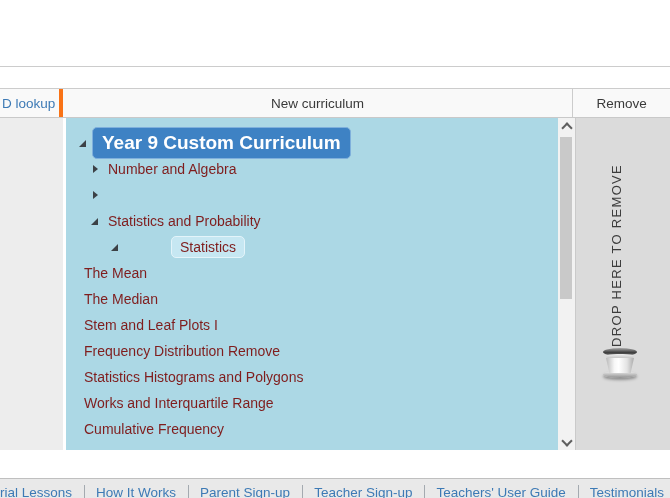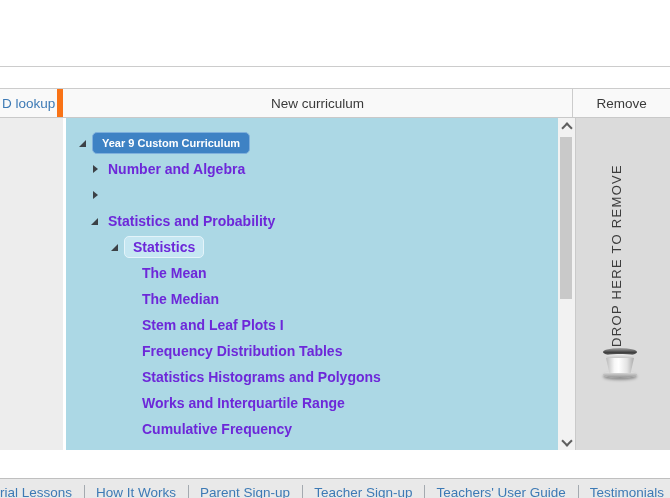--- a/index.html
+++ b/index.html
@@ -8,49 +8,49 @@
 
   
   .topspace{height:66px;}
   .rule{height:0;border-top:1px solid #cccccc;}
   .gap21{height:21px;}
 
   
   .hdr{display:flex;height:28px;border-top:1px solid #cccccc;border-bottom:1px solid #c9c9c9;
        background:#f9f9f9;align-items:center;font-size:13.5px;color:#3a3a3a;}
   .hcell{height:100%;display:flex;align-items:center;box-sizing:border-box;}
-  .hleft{width:63px;border-right:6px solid #f97316;padding-left:2px;overflow:hidden;}
+  .hleft{width:63px;border-right:4px solid #f97316;padding-left:2px;overflow:hidden;}
   .hmid{width:512px;justify-content:center;}
   .hright{width:98px;border-left:1px solid #cccccc;justify-content:center;}
   .link{color:#3d7ab5;white-space:nowrap;cursor:pointer;}
 
   
   .main{display:flex;height:332px;}
   .leftcol{width:63px;background:#ededed;}
   .centercol{width:512px;position:relative;background:#ffffff;}
   .rightcol{width:94px;background:#dbdbdb;border-left:1px solid #cacaca;position:relative;}
 
   
   .tree{position:absolute;left:3px;right:17px;top:0;bottom:0;background:#acd8e5;
         overflow:hidden;padding-top:12px;box-sizing:border-box;}
   .row{display:flex;align-items:center;height:26px;white-space:nowrap;}
   .level-0{padding-left:12px;}
   .level-1{padding-left:24px;}
   .level-2{padding-left:44px;}
-  .level-3{padding-left:58px;}
+  .level-3{}
   .tgl{width:10px;height:12px;margin-right:4px;flex:none;position:relative;cursor:pointer;}
   .tgl.state-closed::before{content:"";position:absolute;left:3px;top:2px;width:0;height:0;
         border-left:5px solid #3c4146;border-top:4px solid transparent;border-bottom:4px solid transparent;}
   .tgl.state-open::before{content:"";position:absolute;left:1px;top:3px;width:0;height:0;
         border-bottom:7px solid #3c4146;border-left:7px solid transparent;}
   .tgl.state-leaf{visibility:hidden;}
-  .lbl{font-size:14px;color:#6d28d9;padding:2px 4px;cursor:pointer;font-weight:bold;}
+  .lbl{font-size:14px;color:#7f1d1d;padding:2px 4px;cursor:pointer;}
   .lbl.style-selected{background:#3e82c4;border:1px solid #7fb0dc;border-radius:5px;color:#ffffff;
-        font-weight:bold;font-size:11px;padding:4px 9px;}
-  .lbl.style-highlight{background:#c6e7f2;border:1px solid #e4f4fa;border-radius:5px;padding:2px 8px;}
+        font-weight:bold;font-size:19px;padding:4px 9px;}
+  .lbl.style-highlight{background:#c6e7f2;border:1px solid #e4f4fa;border-radius:5px;padding:2px 8px;margin-left:47px;}
 
   
   .sbar{position:absolute;right:0;top:0;bottom:0;width:17px;background:#f2f2f2;}
   .sbtn{position:absolute;left:0;right:0;height:15px;}
   .sbtn.up{top:0;}
   .sbtn.down{bottom:0;}
   .chev{display:block;width:6px;height:6px;border-left:2px solid #5f5f5f;border-top:2px solid #5f5f5f;margin:4px auto;}
   .upc{transform:rotate(45deg);margin-top:6px;}
   .downc{transform:rotate(225deg);margin-top:2px;}
   .sthumb{position:absolute;top:19px;left:2px;width:12px;height:162px;background:#c9c9c9;}
@@ -139,21 +139,21 @@
           </div>
 
           <div class="row level-3 state-leaf style-normal">
             <span class="tgl state-leaf"></span>
             <span class="lbl style-normal">Stem and Leaf Plots I</span>
           </div>
 
 
           <div class="row level-3 state-leaf style-normal">
             <span class="tgl state-leaf"></span>
-            <span class="lbl style-normal">Frequency Distribution Tables</span>
+            <span class="lbl style-normal">Frequency Distribution Remove</span>
           </div>
 
           <div class="row level-3 state-leaf style-normal">
             <span class="tgl state-leaf"></span>
             <span class="lbl style-normal">Statistics Histograms and Polygons</span>
           </div>
 
           <div class="row level-3 state-leaf style-normal">
             <span class="tgl state-leaf"></span>
             <span class="lbl style-normal">Works and Interquartile Range</span>

